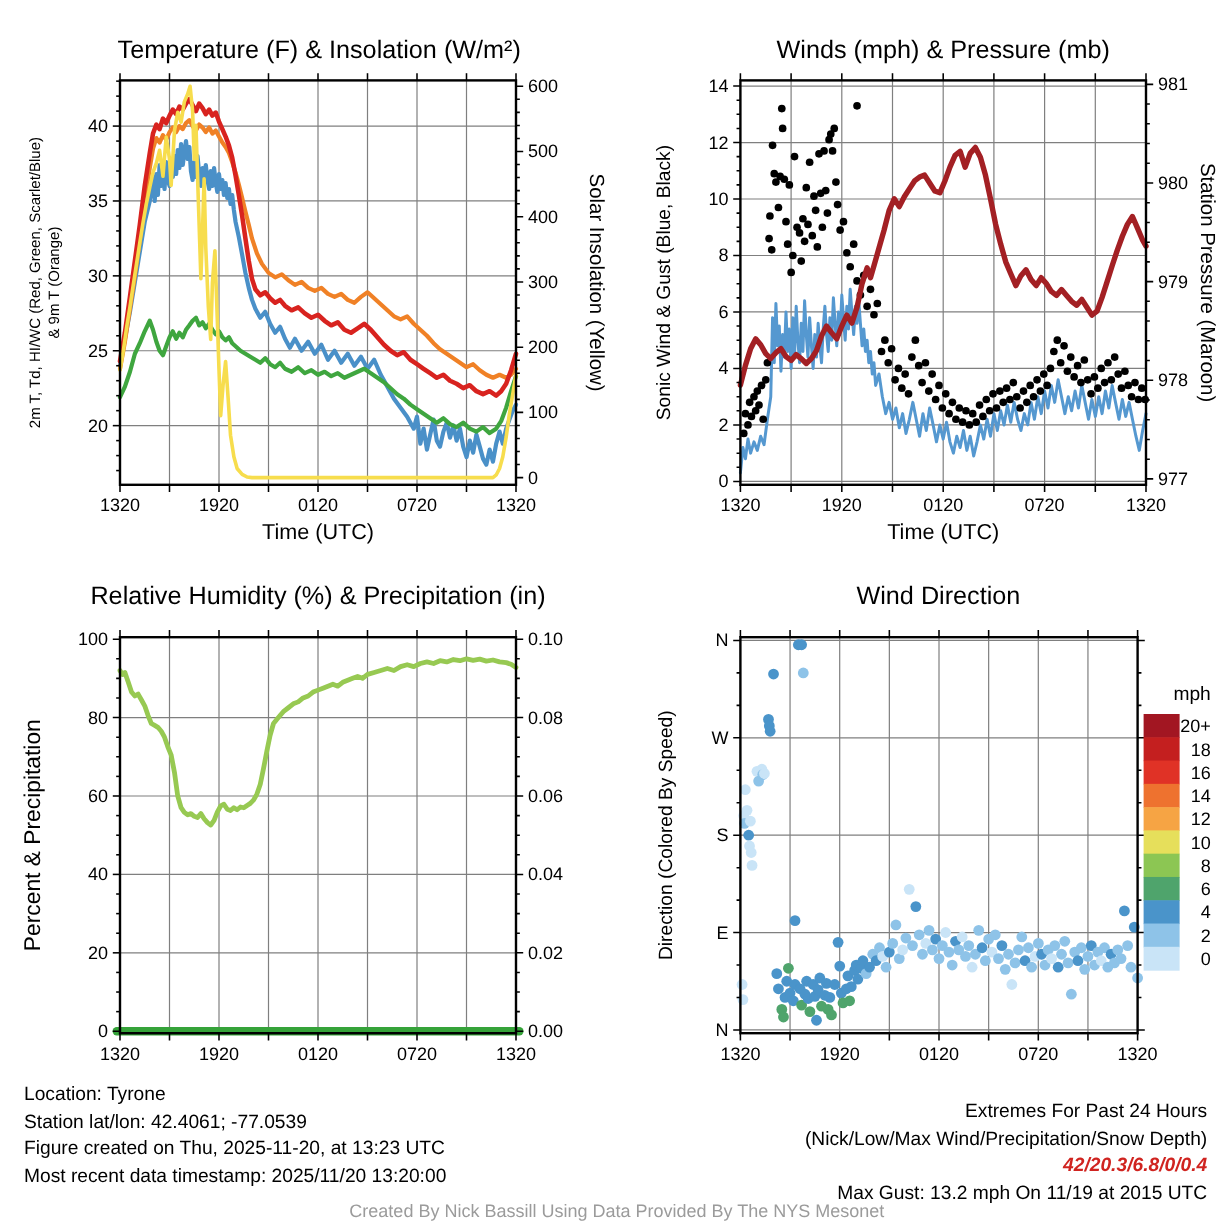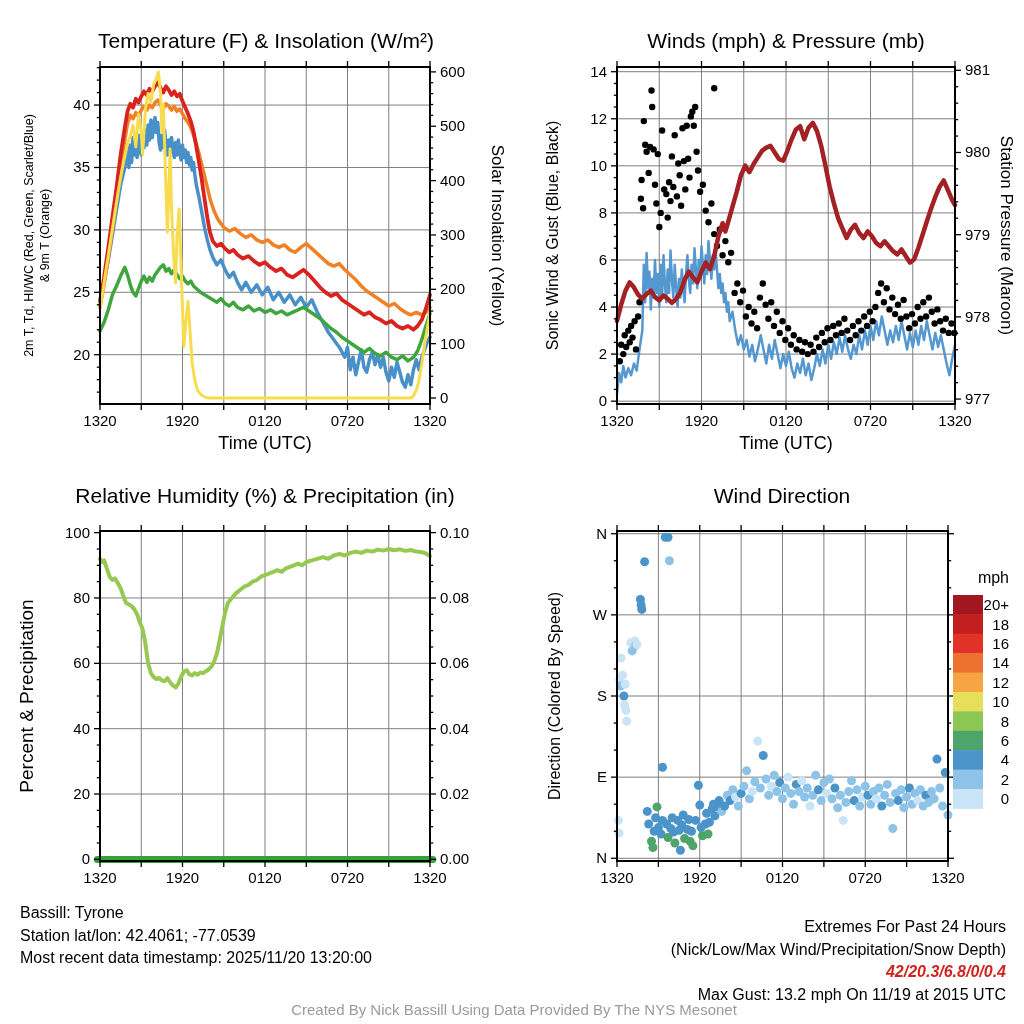--- a/index.html
+++ b/index.html
@@ -742,22 +742,23 @@
       <text x="497" y="275.99999999999994" font-size="15" text-anchor="end">6</text>
       <rect x="441" y="280.2" width="30" height="19.9" fill="#4a94ca"></rect>
       <text x="497" y="295.4" font-size="15" text-anchor="end">4</text>
       <rect x="441" y="299.6" width="30" height="19.9" fill="#8ec3e8"></rect>
       <text x="497" y="314.8" font-size="15" text-anchor="end">2</text>
       <rect x="441" y="319" width="30" height="19.9" fill="#c9e4f7"></rect>
       <text x="497" y="334.2" font-size="15" text-anchor="end">0</text>
     </svg>
 
   <div class="footer-left">
-    <div>Bassill: Tyrone</div>
+    <div>Location: Tyrone</div>
     <div>Station lat/lon: 42.4061; -77.0539</div>
+    <div>Figure created on Thu, 2025-11-20, at 13:23 UTC</div>
     <div>Most recent data timestamp: 2025/11/20 13:20:00</div>
   </div>
 
   <div class="footer-right">
     <div>Extremes For Past 24 Hours</div>
     <div>(Nick/Low/Max Wind/Precipitation/Snow Depth)</div>
     <div class="extreme-vals" id="extreme-vals" style="color: rgb(208, 36, 32);">42/20.3/6.8/0/0.4</div>
     <div>Max Gust: 13.2 mph On 11/19 at 2015 UTC</div>
   </div>
 

